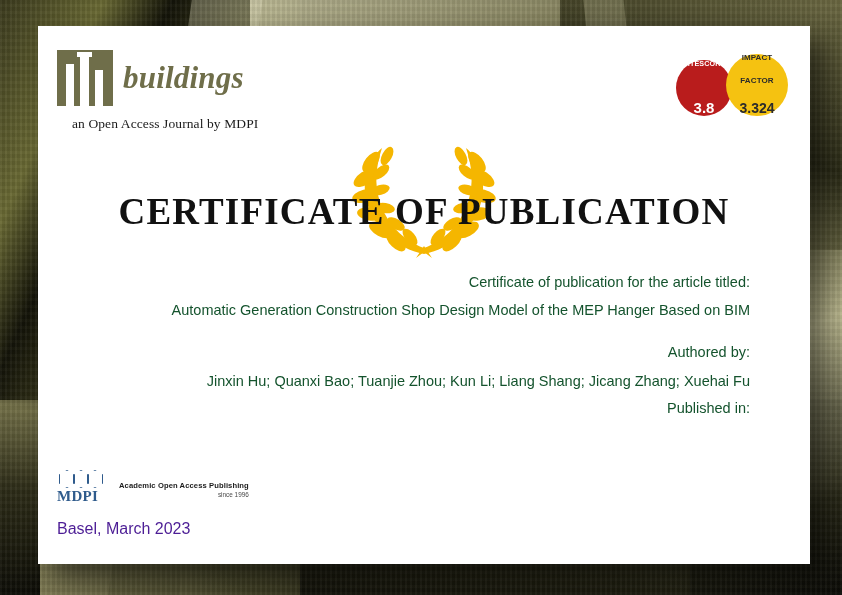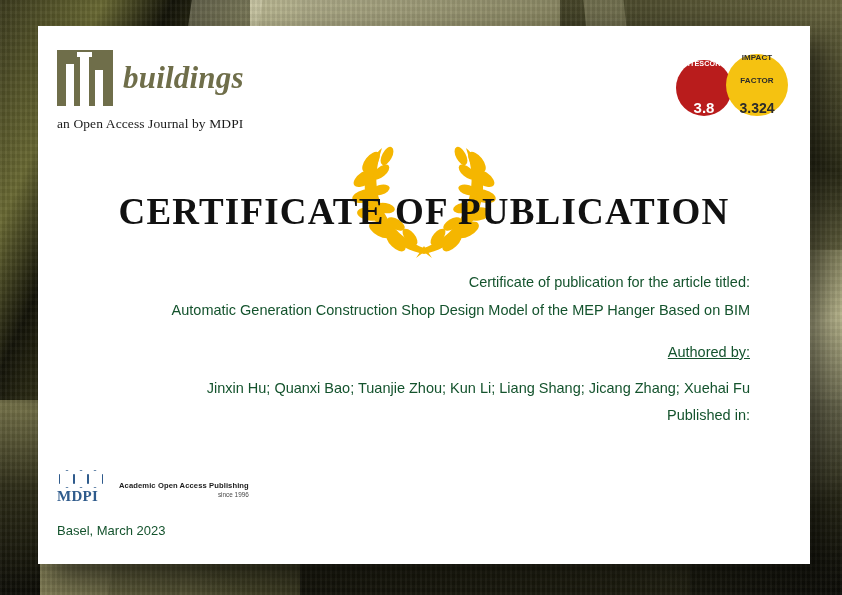--- a/index.html
+++ b/index.html
@@ -118,21 +118,21 @@
     margin-left: 10px;
     font-family: "Liberation Serif", serif;
     font-style: italic;
     font-weight: bold;
     font-size: 31px;
     color: #6f6e4a;
     letter-spacing: .2px;
   }
   .tagline {
     position: absolute;
-    left: 19px;
+    left: 34px;
     top: 90px;
     font-family: "Liberation Serif", serif;
     font-size: 13.5px;
     color: #1a1a1a;
     letter-spacing: .1px;
   }
 
   
   .badges {
     position: absolute;
@@ -217,22 +217,21 @@
   .line-intro {
     font-size: 14.5px;
     margin-bottom: 12px;
   }
   .line-article {
     font-size: 14.5px;
     margin-bottom: 26px;
   }
   .line-authored {
     font-size: 14.5px;
-    margin-bottom: 18px;
-    text-decoration: underline;
+    margin-bottom: 11px;
   }
   .line-authors {
     font-size: 14.5px;
     line-height: 1.45;
     margin-bottom: 8px;
   }
   .line-published {
     font-size: 14.5px;
     margin-bottom: 11px;
   }
@@ -289,22 +288,22 @@
   }
   .mdpi-tag .t2 {
     font-size: 6.4px;
     color: #4a4a4a;
     margin-top: 1px;
   }
   .place-date {
     position: absolute;
     left: 19px;
     bottom: 26px;
-    font-size: 13px;
-    color: #14532d;
+    font-size: 16px;
+    color: #4c1d95;
   }
 </style>
 </head>
 <body>
 
 <div id="page">
 
   <div id="bg">
     <div class="bgshape bg-a"></div>
     <div class="bgshape bg-b"></div>

